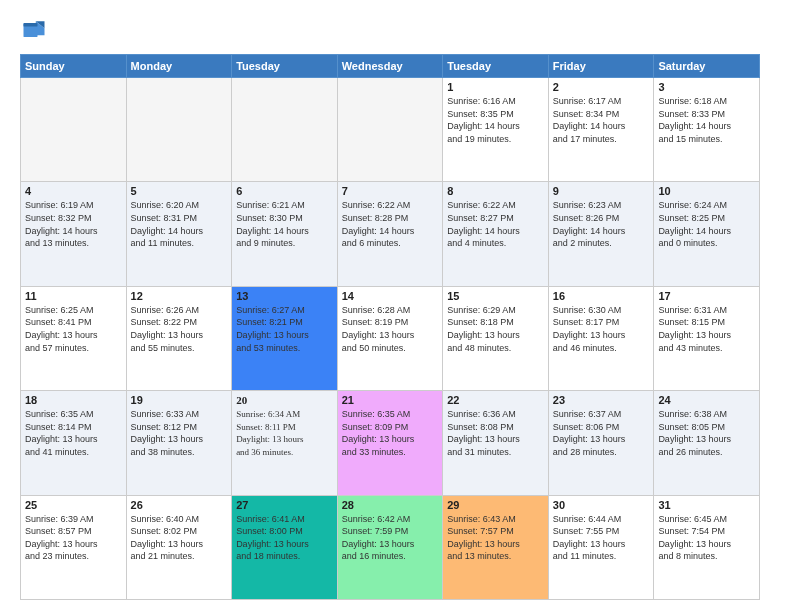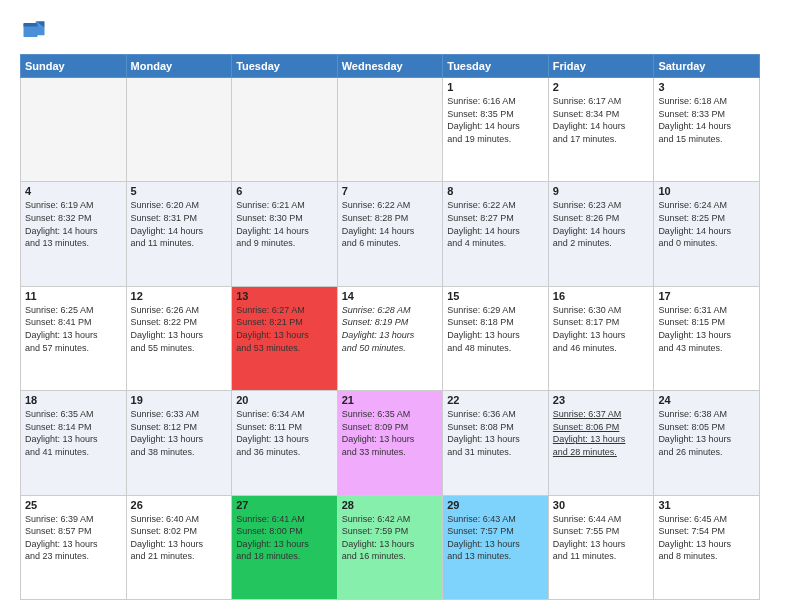--- a/index.html
+++ b/index.html
@@ -221,30 +221,30 @@
 Daylight: 13 hours
 and 57 minutes.</div>
           </td>
           <td style="background: rgb(255, 255, 255);">
             <div class="day-number">12</div>
             <div class="day-info" style="white-space: pre-line;">Sunrise: 6:26 AM
 Sunset: 8:22 PM
 Daylight: 13 hours
 and 55 minutes.</div>
           </td>
-          <td style="background: #ef4444;">
+          <td style="background: #3b82f6;">
             <div class="day-number">13</div>
             <div class="day-info" style="white-space: pre-line;">Sunrise: 6:27 AM
 Sunset: 8:21 PM
 Daylight: 13 hours
 and 53 minutes.</div>
           </td>
           <td style="background: rgb(255, 255, 255);">
             <div class="day-number">14</div>
-            <div class="day-info" style="white-space: pre-line; font-style: italic;">Sunrise: 6:28 AM
+            <div class="day-info" style="white-space: pre-line;">Sunrise: 6:28 AM
 Sunset: 8:19 PM
 Daylight: 13 hours
 and 50 minutes.</div>
           </td>
           <td style="background: rgb(255, 255, 255);">
             <div class="day-number">15</div>
             <div class="day-info" style="white-space: pre-line;">Sunrise: 6:29 AM
 Sunset: 8:18 PM
 Daylight: 13 hours
 and 48 minutes.</div>
@@ -272,21 +272,21 @@
 Daylight: 13 hours
 and 41 minutes.</div>
           </td>
           <td style="background: rgb(238, 242, 248);">
             <div class="day-number">19</div>
             <div class="day-info" style="white-space: pre-line;">Sunrise: 6:33 AM
 Sunset: 8:12 PM
 Daylight: 13 hours
 and 38 minutes.</div>
           </td>
-          <td style="background: rgb(238, 242, 248);">
+          <td style="background: rgb(238, 242, 248); font-family: Liberation Serif, serif;">
             <div class="day-number">20</div>
             <div class="day-info" style="white-space: pre-line;">Sunrise: 6:34 AM
 Sunset: 8:11 PM
 Daylight: 13 hours
 and 36 minutes.</div>
           </td>
           <td style="background: #f0abfc;">
             <div class="day-number">21</div>
             <div class="day-info" style="white-space: pre-line;">Sunrise: 6:35 AM
 Sunset: 8:09 PM
@@ -295,21 +295,21 @@
           </td>
           <td style="background: rgb(238, 242, 248);">
             <div class="day-number">22</div>
             <div class="day-info" style="white-space: pre-line;">Sunrise: 6:36 AM
 Sunset: 8:08 PM
 Daylight: 13 hours
 and 31 minutes.</div>
           </td>
           <td style="background: rgb(238, 242, 248);">
             <div class="day-number">23</div>
-            <div class="day-info" style="white-space: pre-line; text-decoration: underline;">Sunrise: 6:37 AM
+            <div class="day-info" style="white-space: pre-line;">Sunrise: 6:37 AM
 Sunset: 8:06 PM
 Daylight: 13 hours
 and 28 minutes.</div>
           </td>
           <td style="background: rgb(238, 242, 248);">
             <div class="day-number">24</div>
             <div class="day-info" style="white-space: pre-line;">Sunrise: 6:38 AM
 Sunset: 8:05 PM
 Daylight: 13 hours
 and 26 minutes.</div>
@@ -323,35 +323,35 @@
 Daylight: 13 hours
 and 23 minutes.</div>
           </td>
           <td style="background: rgb(255, 255, 255);">
             <div class="day-number">26</div>
             <div class="day-info" style="white-space: pre-line;">Sunrise: 6:40 AM
 Sunset: 8:02 PM
 Daylight: 13 hours
 and 21 minutes.</div>
           </td>
-          <td style="background: #22c55e;">
+          <td style="background: #14b8a6;">
             <div class="day-number">27</div>
             <div class="day-info" style="white-space: pre-line;">Sunrise: 6:41 AM
 Sunset: 8:00 PM
 Daylight: 13 hours
 and 18 minutes.</div>
           </td>
           <td style="background: #86efac;">
             <div class="day-number">28</div>
             <div class="day-info" style="white-space: pre-line;">Sunrise: 6:42 AM
 Sunset: 7:59 PM
 Daylight: 13 hours
 and 16 minutes.</div>
           </td>
-          <td style="background: #7dd3fc;">
+          <td style="background: #fdba74;">
             <div class="day-number">29</div>
             <div class="day-info" style="white-space: pre-line;">Sunrise: 6:43 AM
 Sunset: 7:57 PM
 Daylight: 13 hours
 and 13 minutes.</div>
           </td>
           <td style="background: rgb(255, 255, 255);">
             <div class="day-number">30</div>
             <div class="day-info" style="white-space: pre-line;">Sunrise: 6:44 AM
 Sunset: 7:55 PM

